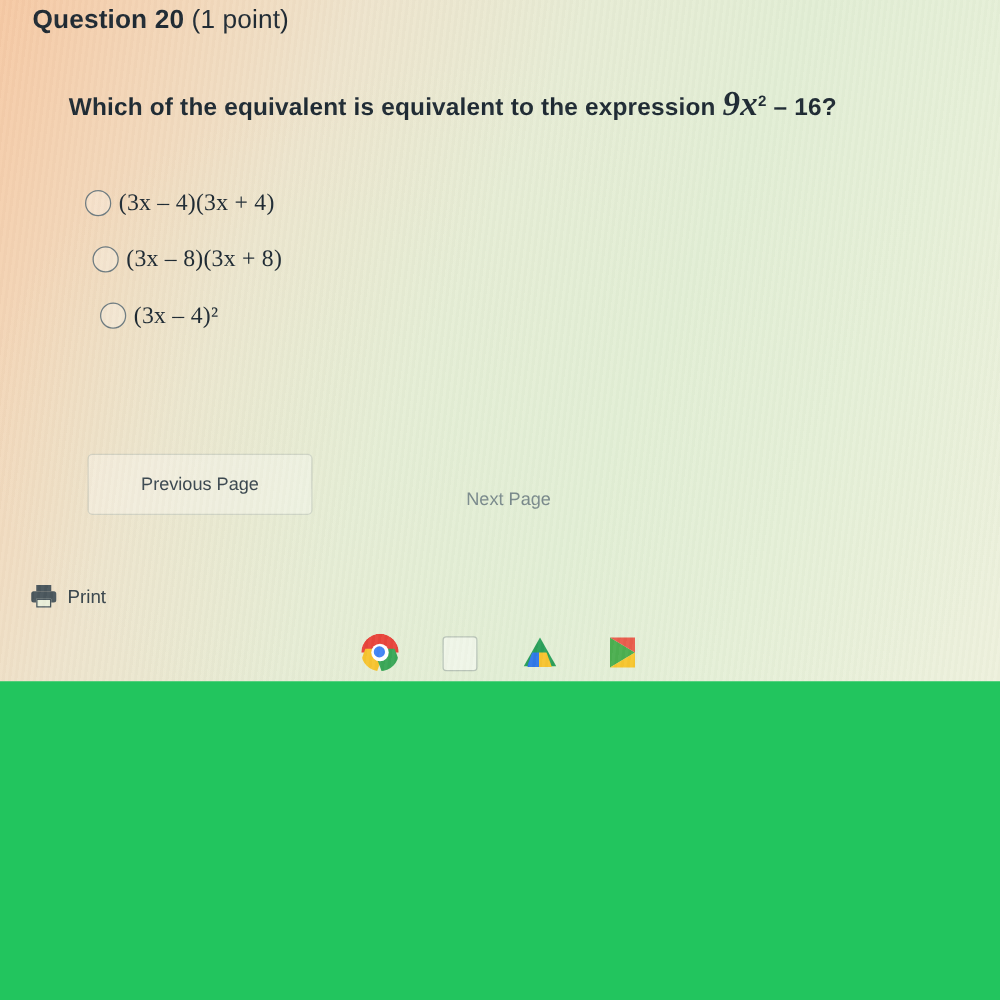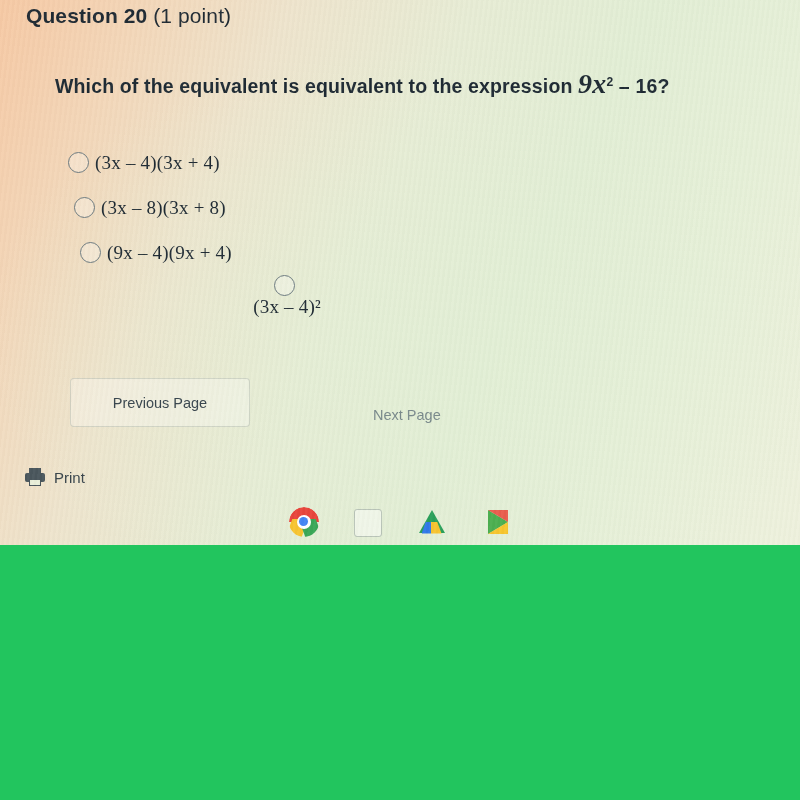--- a/index.html
+++ b/index.html
@@ -100,21 +100,21 @@
   .choice-label {
     font-size: 19px;
     font-family: "Liberation Serif", serif;
     color: #1e2a33;
     letter-spacing: .2px;
   }
 
   .btnrow {
     position: absolute;
     left: 70px;
-    top: 378px;
+    top: 363px;
     width: 460px;
     height: 48px;
   }
   .prevbtn {
     position: absolute;
     left: 0;
     top: 0;
     width: 178px;
     height: 47px;
     border-radius: 4px;
@@ -243,24 +243,20 @@
     </div>
 
     <div class="choices">
       <div class="choice">
         <span class="radio"></span>
         <span class="choice-label">(3x – 4)(3x + 4)</span>
       </div>
       <div class="choice">
         <span class="radio"></span>
         <span class="choice-label">(3x – 8)(3x + 8)</span>
-      </div>
-      <div class="choice">
-        <span class="radio"></span>
-        <span class="choice-label">(9x – 4)(9x + 4)</span>
       </div>
       <div class="choice">
         <span class="radio"></span>
         <span class="choice-label">(3x – 4)²</span>
       </div>
     </div>
 
     <div class="btnrow">
       <div class="prevbtn">
         <span>Previous Page</span>

